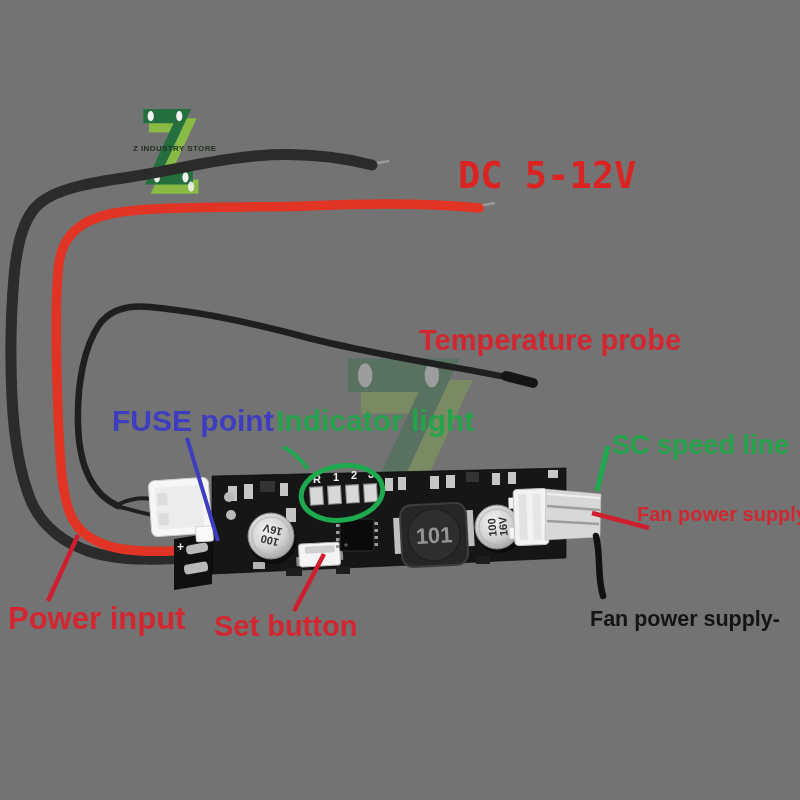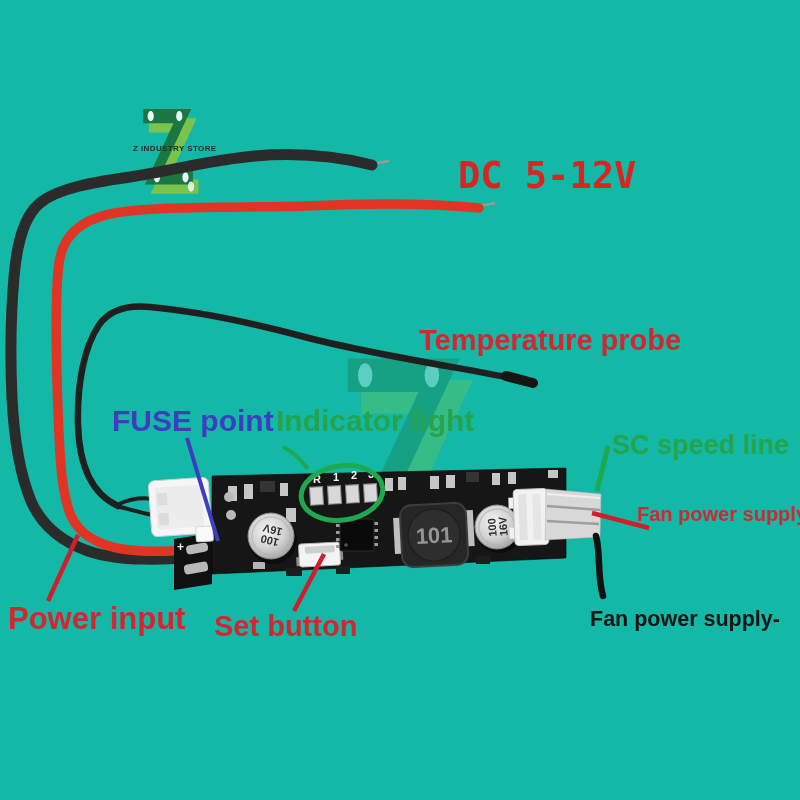--- a/index.html
+++ b/index.html
@@ -1,16 +1,16 @@
 <!DOCTYPE html>
 <html><head>
 <meta charset="utf-8">
 <style>
   html,body{margin:0;padding:0;background:#ffffff;}
-  .scene{position:relative;width:800px;height:800px;background:#14b8a6;overflow:hidden;}
+  .scene{position:relative;width:800px;height:800px;background:#737373;overflow:hidden;}
   svg{position:absolute;left:0;top:0;}
   .lbl{font-family:"Liberation Sans",sans-serif;font-weight:700;}
   .mono{font-family:"DejaVu Sans Mono",monospace;font-weight:700;}
   text{user-select:none;}
 </style>
 </head>
 <body>
 
 <div class="scene">
 <svg width="800" height="800" viewBox="0 0 800 800">

